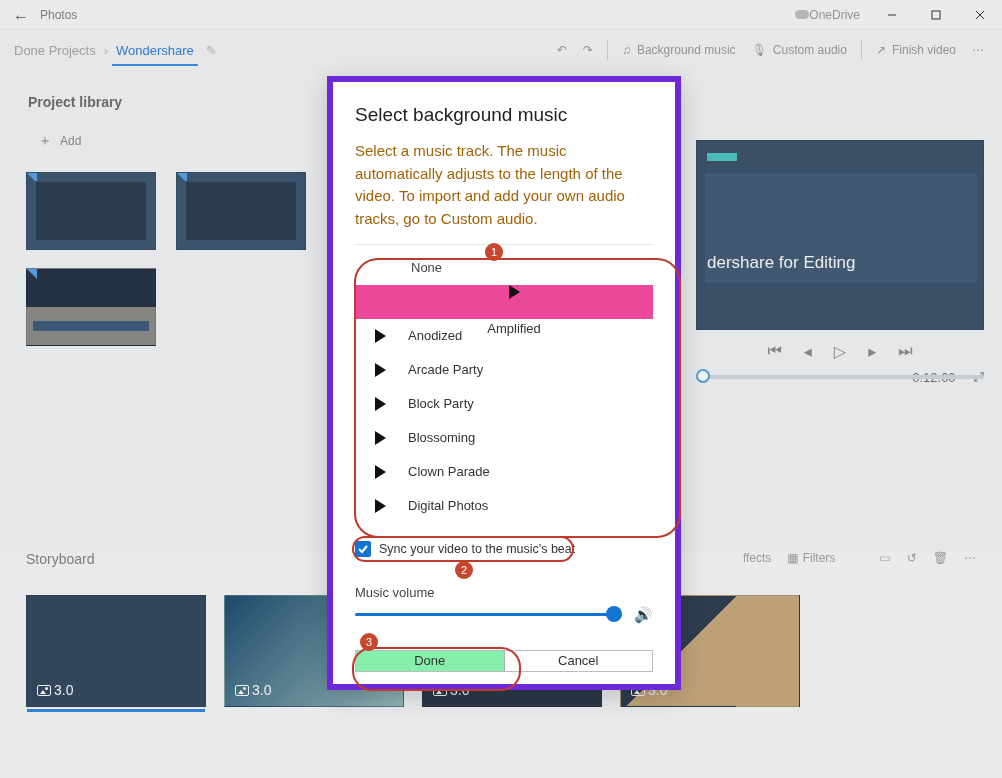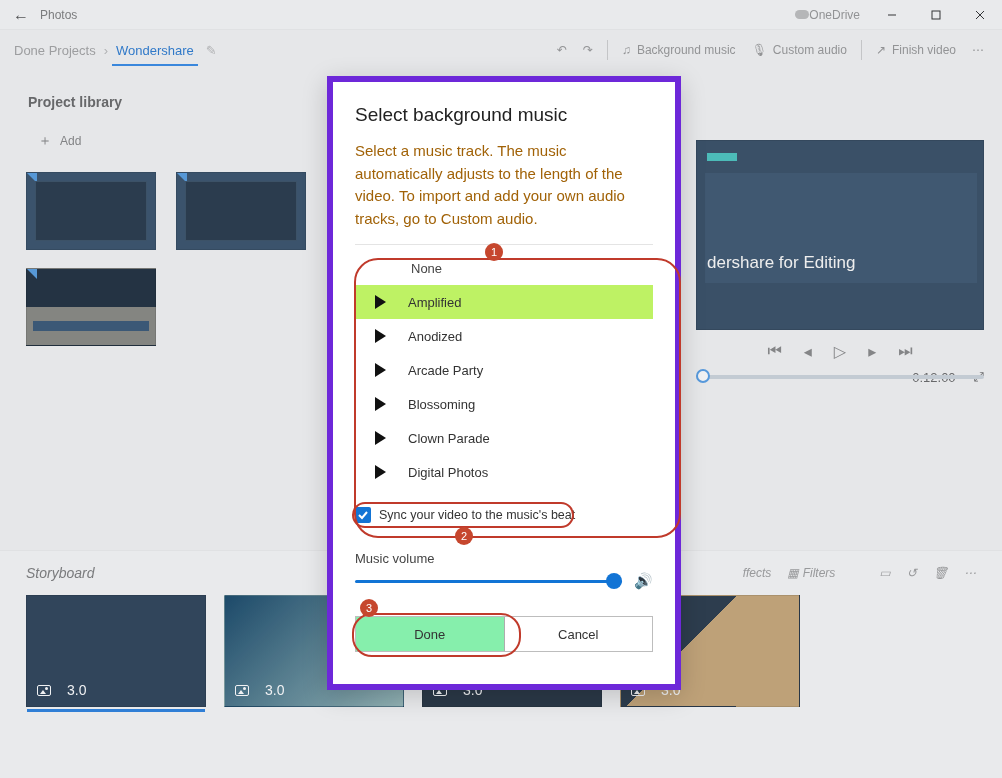--- a/index.html
+++ b/index.html
@@ -50,43 +50,43 @@
   .preview .screen::before{content:"";position:absolute;left:10px;top:12px;width:30px;height:8px;background:#4ec5bf;}
   .preview .screen::after{content:"";position:absolute;left:8px;top:32px;width:272px;height:110px;background:#415a72;}
   
   .preview .controls { display:flex; justify-content:center; gap:22px; margin-top:12px; color:#8a8a8a; }
   .preview .track { position:relative; margin-top:14px; height:4px; background:#cfd6dd; border-radius:2px;}
   .preview .track .dot{position:absolute; left:0; top:-6px; width:14px; height:14px; border-radius:50%; background:#fff; border:2px solid #5aa0e6;}
   .preview .timerow{display:flex; justify-content:flex-end; gap:18px; align-items:center; margin-top:-10px; color:#6b6b6b; font-size:13px;}
 
   
   .storyboard { position:absolute; left:0; right:0; top:480px; bottom:0; background:#f8f8f8; border-top:1px solid #eee; }
-  .sb-header { height:44px; display:flex; align-items:center; padding:0 26px; color:#808080; font-size:14px;font-style:italic;}
+  .sb-header { height:44px; display:flex; align-items:flex-start; padding:0 26px; color:#808080; font-size:14px;}
   .sb-header .fill{flex:1;}
   .sb-tool { color:#a0a0a0; font-size:12px; margin-left:16px; display:flex; align-items:center; gap:4px; }
   .sb-row { display:flex; gap:18px; padding:0 26px; }
   .sb-card { width:180px; height:112px; background:#30455b; position:relative; border:1px solid rgba(0,0,0,0.1);}
-  .sb-card .label { position:absolute; left:10px; bottom:8px; color:#fff; font-size:14px; display:flex; gap:16px; align-items:center;}
+  .sb-card .label { position:absolute; left:10px; bottom:8px; color:#fff; font-size:14px; display:flex; gap:3px; align-items:center;}
   .sb-card .pic{width:14px;height:11px;border:1.5px solid #fff;border-radius:2px;position:relative;}
   .sb-card .pic::after{content:"";position:absolute;left:2px;bottom:1px;width:0;height:0;border-left:3px solid transparent;border-right:3px solid transparent;border-bottom:4px solid #fff;}
   .sb-card .pic::before{content:"";position:absolute;right:2px;top:1px;width:3px;height:3px;border-radius:50%;background:#fff;}
   .sb-card:first-child::after{content:"";position:absolute;left:0;right:0;bottom:-6px;height:3px;background:#2f84e0;}
   .sb-card:nth-child(2){background:linear-gradient(135deg,#1a4a6a,#9bb);}  
   .sb-card:nth-child(3){background:#2a3846;}
   .sb-card:nth-child(4){background:linear-gradient(135deg,#2c3c4c 40%,#c9a97a 40%);}
 
   
   .dialog { position:absolute; z-index:5; left:327px; top:76px; width:354px; height:614px; background:#fff; border:6px solid #6d28d9; box-shadow:0 6px 24px rgba(0,0,0,0.18); padding:22px 22px 12px 22px; display:flex; flex-direction:column;}
   .dialog h2 { font-size:19px; color:#222; font-weight:400; margin-bottom:14px;}
   .dialog p  { font-size:15px; color:#a16207; line-height:1.5; margin-bottom:14px;}
   .dialog .hr{height:1px;background:#e4e4e4; margin-bottom:6px;}
   .track-list { position:relative; }
   .track-row { height:34px; display:flex; align-items:center; padding-left:20px; gap:22px; font-size:13px; color:#333; cursor:default;}
   .track-row.none { padding-left:56px; color:#444; }
-  .track-row.sel { background:#bef264; }
+  .track-row.sel { background:#ec4899;flex-direction:column; }
   .play-tri { width:0; height:0; border-top:7px solid transparent; border-bottom:7px solid transparent; border-left:11px solid #111;}
   .annot { position:absolute; border:2px solid #c03a2b; border-radius:24px; pointer-events:none;}
   .annot.list { left:-1px; top:7px; width:327px; height:280px; z-index:6; }
   .badge { position:absolute; width:18px; height:18px; border-radius:50%; background:#c6472e; color:#fff; font-size:11px; line-height:18px; text-align:center; z-index:7;}
   .badge.b1{ left:130px; top:-8px;}
   .sync-row { margin-top:18px; display:flex; align-items:center; gap:8px; font-size:12.5px; color:#333; position:relative;}
   .sync-check { width:16px; height:16px; background:#1274d5; display:flex; align-items:center; justify-content:center; border-radius:2px;}
   .sync-check svg{width:10px;height:10px;stroke:#fff;stroke-width:2;fill:none;}
   .annot.sync{ left:-3px; top:-5px; width:222px; height:26px; border-radius:13px;}
   .badge.b2{ left:100px; top:20px;}
@@ -265,20 +265,24 @@
       <div class="track-row">
         <span class="play-tri"></span>
         <span>Anodized</span>
       </div>
       <div class="track-row">
         <span class="play-tri"></span>
         <span>Arcade Party</span>
       </div>
       <div class="track-row">
         <span class="play-tri"></span>
+        <span>Block Party</span>
+      </div>
+      <div class="track-row">
+        <span class="play-tri"></span>
         <span>Blossoming</span>
       </div>
       <div class="track-row">
         <span class="play-tri"></span>
         <span>Clown Parade</span>
       </div>
       <div class="track-row">
         <span class="play-tri"></span>
         <span>Digital Photos</span>
       </div>

